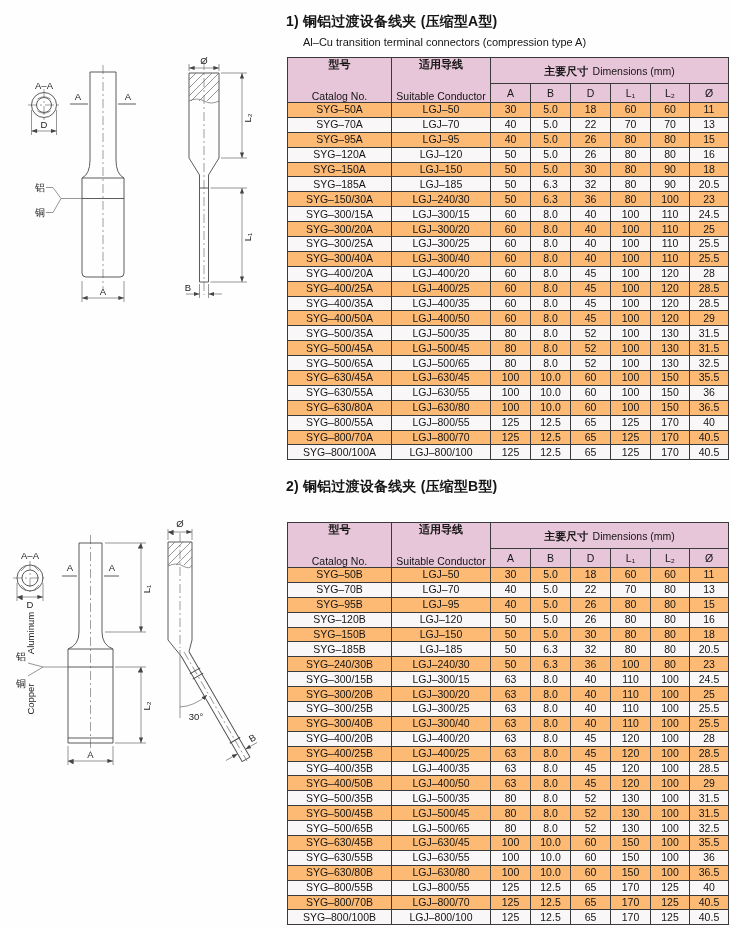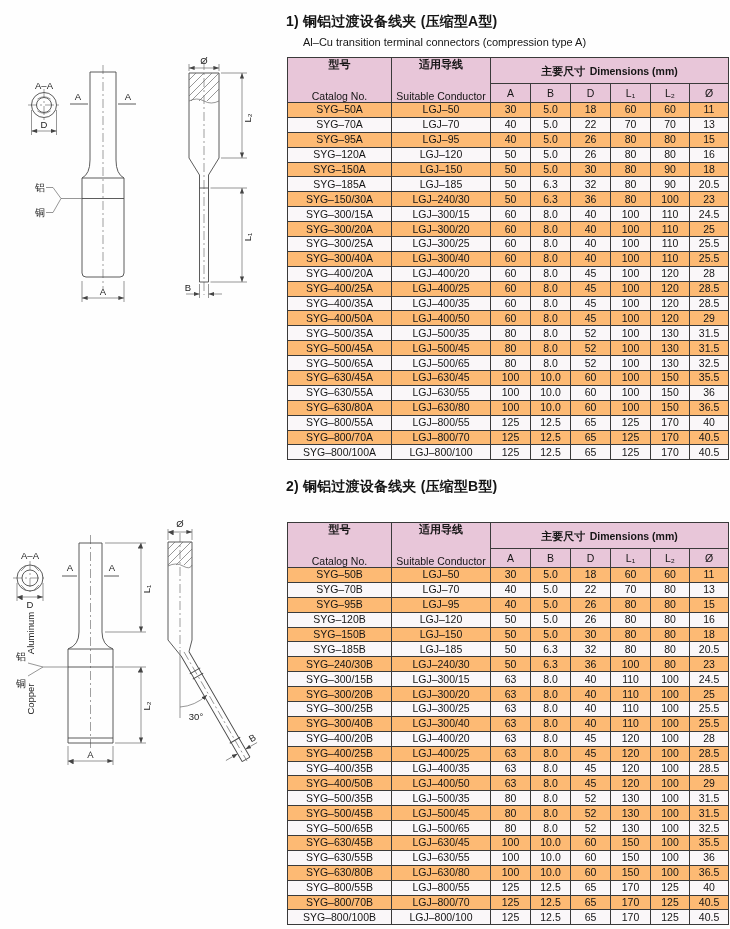--- a/index.html
+++ b/index.html
@@ -19,21 +19,21 @@
     position:absolute;border-collapse:collapse;table-layout:fixed;width:441px;background:#fdba74;
   }
   table.spec th,table.spec td{
     border:1px solid var(--border);text-align:center;vertical-align:middle;padding:0;overflow:hidden;white-space:nowrap;
   }
   table.spec thead th{background:var(--pink);}
   th.hcell .zh{font-size:11px;font-weight:700;line-height:13px;}
   th.hcell .en{font-size:10.5px;font-weight:400;line-height:12px;margin-top:19px;}
   th.dims{height:16px;border-bottom:2px solid #ffffff;font-weight:400;}
   th.dims .zh{font-size:11px;font-weight:700;text-align:right;}
-  th.dims .en{font-size:10.5px;font-weight:700;}
+  th.dims .en{font-size:10.5px;font-weight:400;}
   th.sub{height:13px;font-size:10.5px;font-weight:400;}
   table.spec tbody td{height:13.9px;font-size:10.5px;line-height:13px;}
   table.spec tbody tr:nth-child(even) td{background:#faf7f9;}
   svg .thin{stroke:var(--line);stroke-width:0.9;fill:none;}
   svg .hair{stroke:#6a6a6a;stroke-width:0.7;fill:none;}
   svg .cl{stroke:#777;stroke-width:0.7;fill:none;stroke-dasharray:9 3 2 3;}
   svg text{font-family:"Liberation Sans", sans-serif;font-size:9.5px;fill:#222;stroke:none;}
   svg text.zh{font-size:10px;}
 </style>
 </head>

